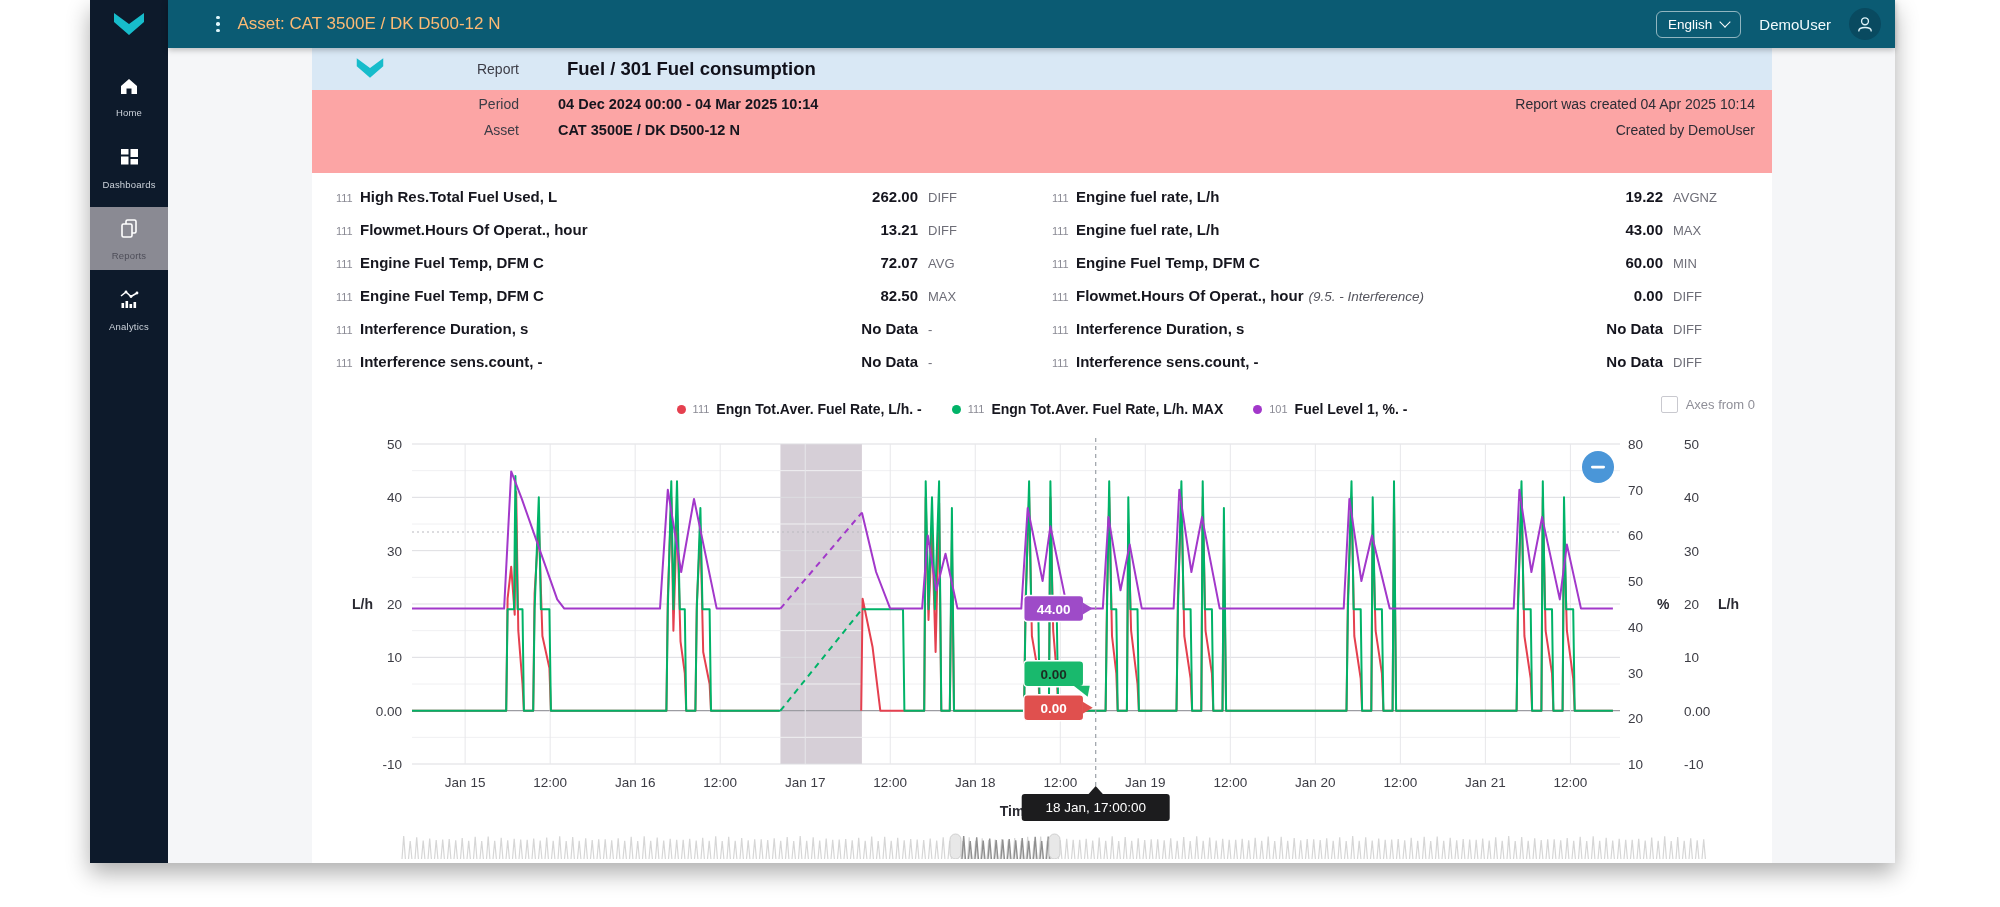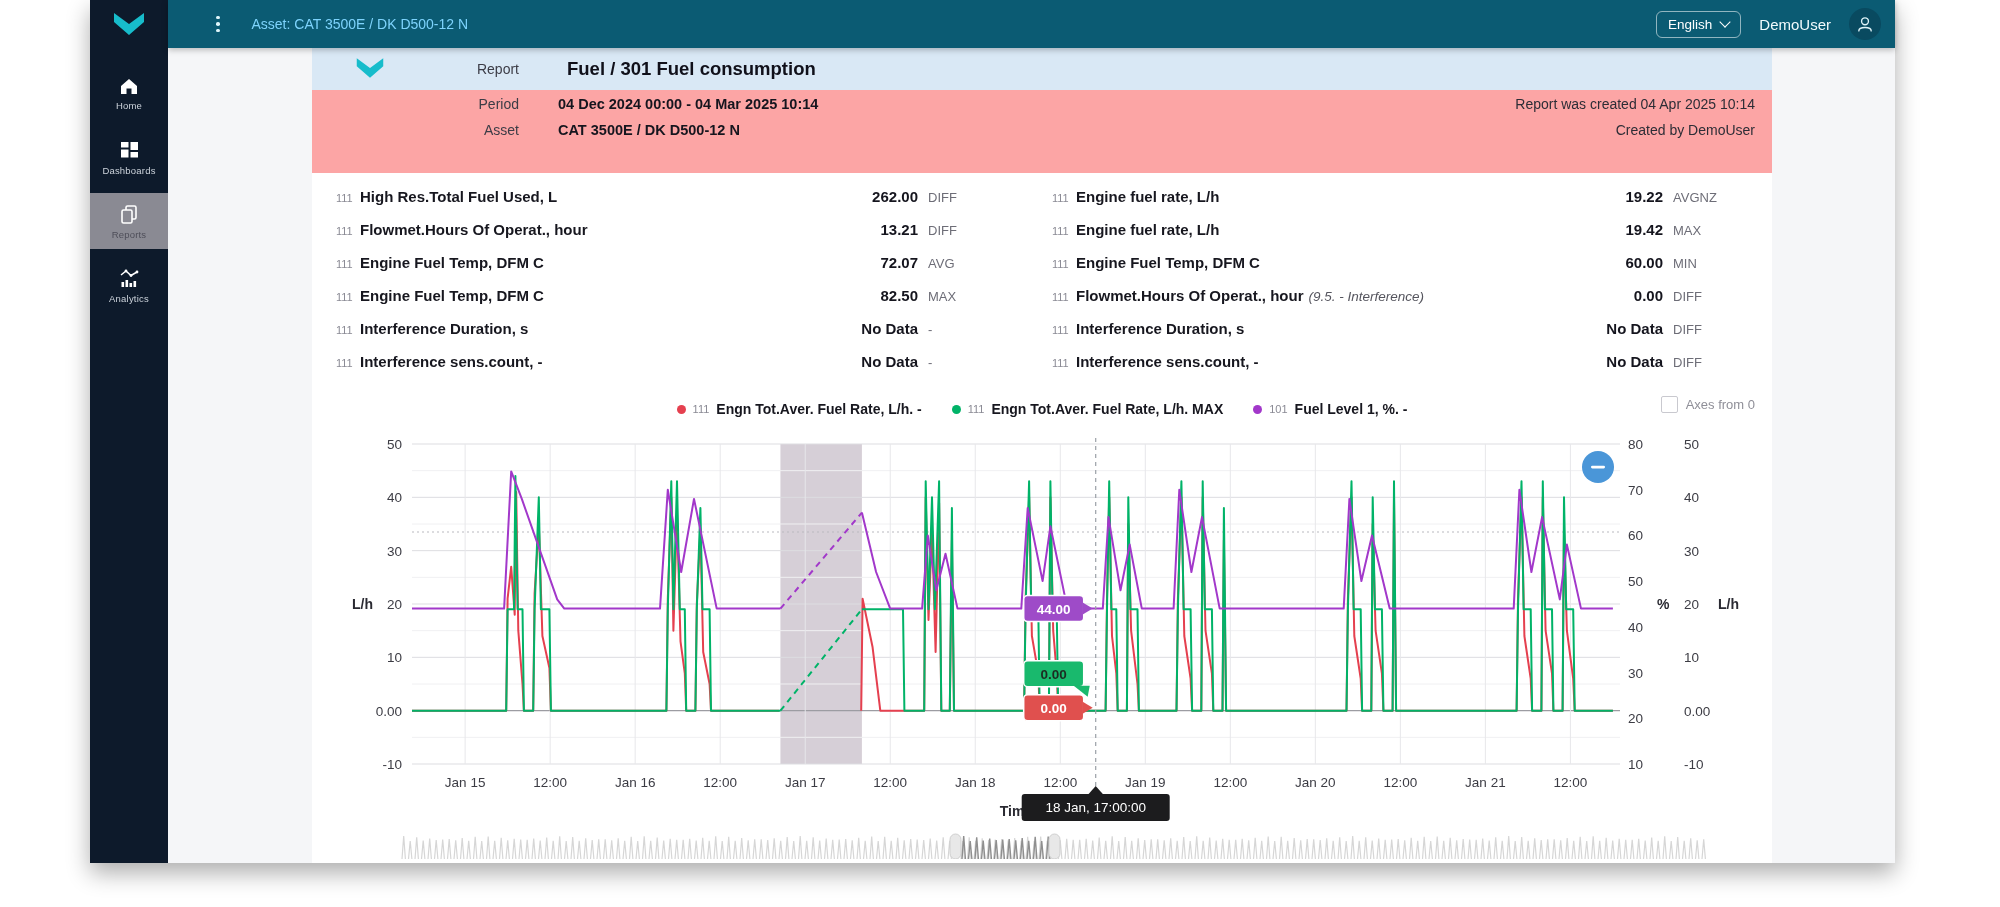--- a/index.html
+++ b/index.html
@@ -1,30 +1,30 @@
 <!DOCTYPE html>
 <html><head>
 <meta charset="utf-8">
 <style>
   html,body{margin:0;padding:0}
   body{width:2000px;height:907px;background:#ffffff;font-family:"Liberation Sans",sans-serif;position:relative;overflow:hidden;-webkit-font-smoothing:antialiased}
   .app{position:absolute;left:90px;top:0;width:1805px;height:863px;display:flex;box-shadow:0 10px 22px rgba(0,0,0,.32)}
   
   .sidebar{width:78px;background:#0d1a2b;flex:none;display:flex;flex-direction:column;align-items:center}
   .logo{height:48px;width:100%;display:flex;align-items:center;justify-content:center}
-  .nav-item{width:100%;padding:11px 0 9px;display:flex;flex-direction:column;align-items:center;gap:5px;cursor:pointer}
+  .nav-item{width:100%;padding:11px 0 9px;display:flex;flex-direction:column;align-items:center;gap:12px;cursor:pointer}
   .nav-item .lbl{font-size:9.5px;color:#ccd3db;letter-spacing:.2px}
   .nav-item.active{background:#8a8a93}
   .nav-item.active .lbl{color:#4e4e59}
   
   .main{flex:1;display:flex;flex-direction:column;min-width:0}
   .topbar{height:48px;background:#0b5b73;flex:none;display:flex;align-items:center;color:#eafcff;box-shadow:0 2px 6px rgba(0,0,0,.25);position:relative;z-index:3}
   .kebab{margin-left:44px;display:flex;flex-direction:column;gap:3px;cursor:pointer;padding:4px}
   .kebab i{width:3.5px;height:3.5px;border-radius:50%;background:#dff6fa;display:block}
-  .tb-title{margin-left:28px;font-size:14px;color:#7dd3fc}
+  .tb-title{margin-left:14px;font-size:17px;color:#fdba74}
   .tb-right{margin-left:auto;display:flex;align-items:center;gap:18px;margin-right:14px}
   .lang{border:1px solid rgba(255,255,255,.55);border-radius:6px;padding:5px 11px;font-size:13.5px;display:flex;gap:9px;align-items:center;cursor:pointer;color:#fff}
   .chev{width:7px;height:7px;border-right:1.6px solid #fff;border-bottom:1.6px solid #fff;transform:rotate(45deg);margin-top:-4px}
   .user-name{font-size:15px;color:#f2fbfd}
   .avatar{width:32px;height:32px;border-radius:50%;background:#094a60;display:flex;align-items:center;justify-content:center;cursor:pointer}
   .content{flex:1;background:#f5f6f8;position:relative;overflow:hidden}
   
   .card{position:absolute;left:144px;top:0;width:1460px;height:815px;background:#ffffff;overflow:hidden}
   .report-head{height:42px;background:#d9e8f5;display:flex;align-items:center;position:relative}
   .rh-logo{position:absolute;left:43px;top:8px}
@@ -197,21 +197,21 @@
           <div class="mcol right">
               <div class="mrow">
                 <span class="pfx">111</span>
                 <span class="mname">Engine fuel rate, L/h</span>
                 <span class="mval">19.22</span>
                 <span class="magg">AVGNZ</span>
               </div>
               <div class="mrow">
                 <span class="pfx">111</span>
                 <span class="mname">Engine fuel rate, L/h</span>
-                <span class="mval">19.42</span>
+                <span class="mval">43.00</span>
                 <span class="magg">MAX</span>
               </div>
               <div class="mrow">
                 <span class="pfx">111</span>
                 <span class="mname">Engine Fuel Temp, DFM C</span>
                 <span class="mval">60.00</span>
                 <span class="magg">MIN</span>
               </div>
               <div class="mrow">
                 <span class="pfx">111</span>

